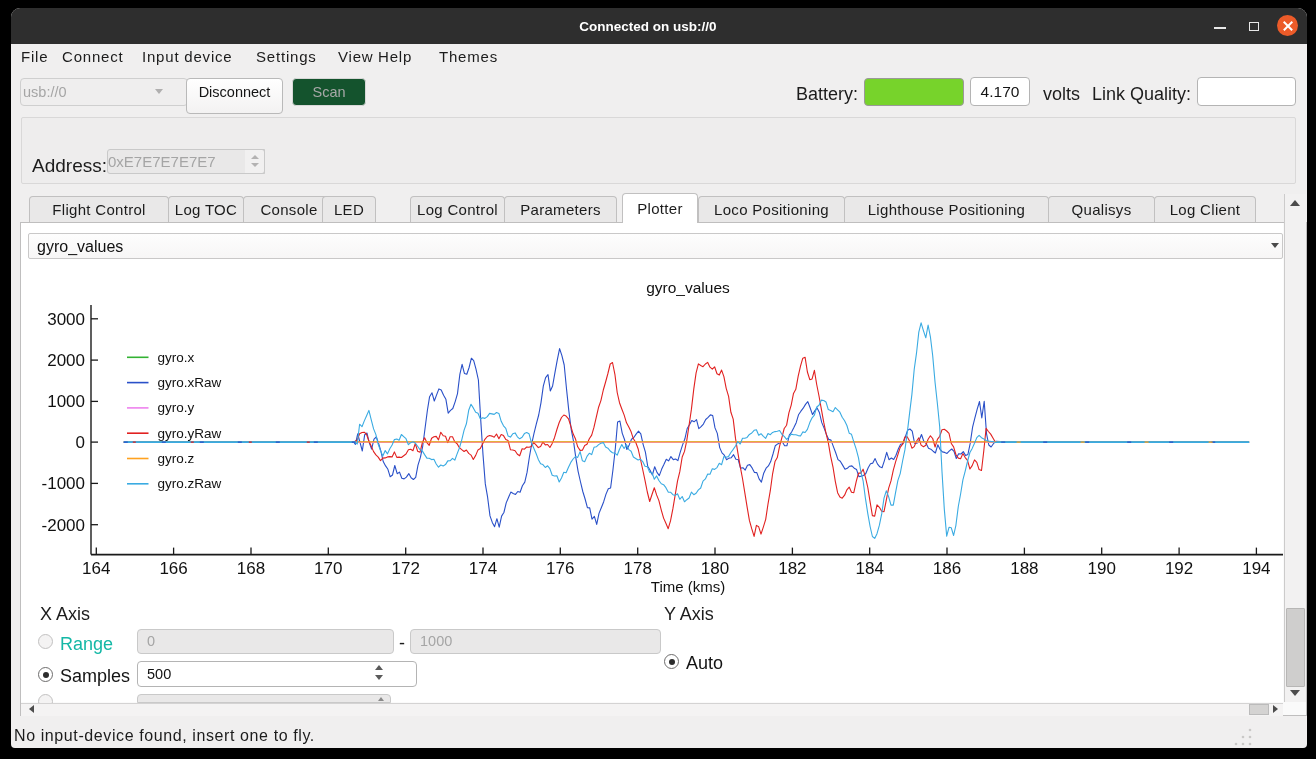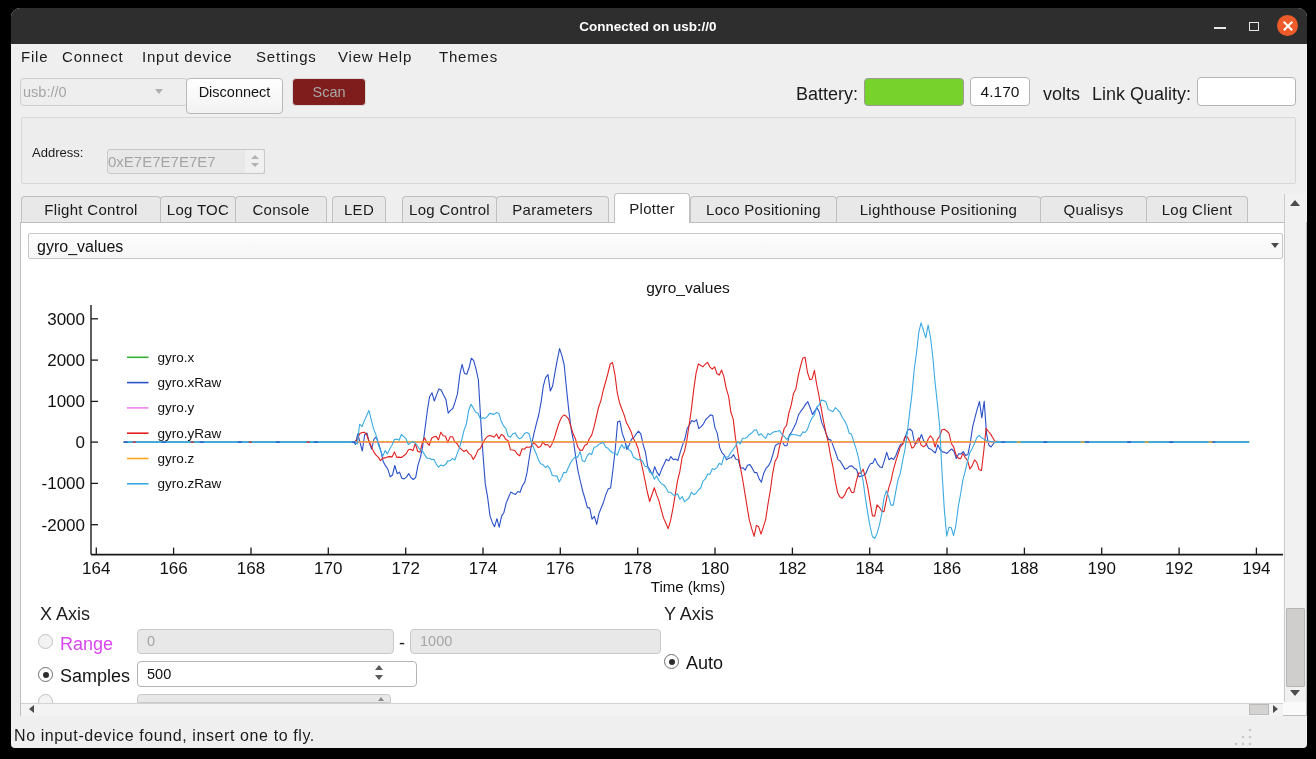--- a/index.html
+++ b/index.html
@@ -16,32 +16,32 @@
 #minb::after { content:""; position:absolute; left:3px; top:11px; width:12px; height:2px; background:#e8e8e8; }
 #maxb { left:1249px; top:22px; width:10px; height:9px; border:1.5px solid #e8e8e8; }
 #closeb { left:1277px; top:15px; width:21px; height:21px; border-radius:50%; background:#ec5b29; }
 #closeb::before, #closeb::after { content:""; position:absolute; left:4.5px; top:9.5px; width:12px; height:1.8px; background:#fff; }
 #closeb::before { transform:rotate(45deg); }
 #closeb::after { transform:rotate(-45deg); }
 .mi { position:absolute; top:48px; font-size:15px; letter-spacing:0.8px; color:#1c1c1c; }
 .btn,.combo,.field { position:absolute; border-radius:4px; font-size:14.5px; }
 .combo { background:#efeeee; border:1px solid #cfcfcf; color:#a5a5a5; }
 .btn { background:linear-gradient(#ffffff,#f3f2f2); border:1px solid #b9b9b9; text-align:center; color:#141414; }
-.btn.dis { background:#7f1d1d; border:1px solid #d8d8d8; color:#a8a8a8; }
+.btn.dis { background:#14532d; border:1px solid #d8d8d8; color:#a8a8a8; }
 .field { background:#fff; border:1px solid #b4b4b4; }
 .field.dis { background:#e9e8e8; border:1px solid #c9c9c9; color:#a5a5a5; }
 .lbl { position:absolute; font-size:18px; color:#1c1c1c; }
 .arrow-d { position:absolute; width:0; height:0; border-left:4.5px solid transparent;
   border-right:4.5px solid transparent; border-top:5.5px solid #9a9a9a; }
 #addrpanel { position:absolute; left:21px; top:117px; width:1275px; height:67px;
   background:#eeeded; border:1px solid #d9d8d8; border-radius:2px; }
 
 .tab { position:absolute; top:196px; height:26px; background:#e9e8e8;
   border:1px solid #c1c0c0; border-bottom:none; border-radius:4px 4px 0 0;
-  font-size:15px; letter-spacing:0.3px; color:#1b1b1b; text-align:center; line-height:25px; }
+  font-size:15px; letter-spacing:0.3px; color:#1b1b1b; text-align:center; line-height:25px;margin-left:8px; }
 .tab.active { top:193px; height:30px; background:#fff; z-index:5; }
 #pane { position:absolute; left:20px; top:222px; width:1287px; height:494px;
   background:#fafafa; border:1px solid #bfbebe; }
 #viewport { position:absolute; left:21px; top:223px; width:1262px; height:479px; background:#fff; }
 
 #vsb { position:absolute; left:1284px; top:194px; width:22px; height:508px;
   background:#f2f1f1; border-left:1px solid #cccbcb; }
 #vsb-thumb { position:absolute; left:1286px; top:608px; width:19px; height:79px;
   background:#cfcecd; border:1px solid #b7b6b5; border-radius:1px; }
 #hsb { position:absolute; left:21px; top:703px; width:1262px; height:13px; background:#f4f3f3; border-top:1px solid #d4d3d3;}
@@ -75,30 +75,30 @@
 <div class="btn" style="left:186px;top:78px;width:97px;height:36px;line-height:26px">Disconnect</div>
 <div class="btn dis" style="left:292px;top:78px;width:74px;height:28px;line-height:26px">Scan</div>
 <span class="lbl" style="left:796px;top:84px">Battery:</span>
 <div style="position:absolute;left:864px;top:78px;width:100px;height:28px;background:#77d32b;border:1px solid #9a9998;border-radius:4px"></div>
 <div class="field" style="left:970px;top:77px;width:60px;height:29px;line-height:28px;text-align:center;font-size:15.5px;color:#141414">4.170</div>
 <span class="lbl" style="left:1043px;top:84px">volts</span>
 <span class="lbl" style="left:1092px;top:84px">Link Quality:</span>
 <div class="field" style="left:1197px;top:77px;width:99px;height:29px"></div>
 
 <div id="addrpanel"></div>
-<span class="lbl" style="left:32px;top:145px;font-size:13px">Address:</span>
+<span class="lbl" style="left:32px;top:155px;font-size:19px">Address:</span>
 <div class="field dis" style="left:107px;top:149px;width:158px;height:25px;line-height:23px;padding-left:0;font-size:15px;border-radius:3px 0 0 3px">0xE7E7E7E7E7</div>
 <div style="position:absolute;left:245px;top:149px;width:20px;height:25px;background:#f1f0f0;border:1px solid #c9c9c9;border-left:none;border-radius:0 3px 3px 0"></div>
 <div class="tri" style="left:251px;top:155px;border-left:4px solid transparent;border-right:4px solid transparent;border-bottom:4.5px solid #b3b2b2"></div>
 <div class="tri" style="left:251px;top:163px;border-left:4px solid transparent;border-right:4px solid transparent;border-top:4.5px solid #b3b2b2"></div>
 
 <div class="tab" style="left:21px;width:140px">Flight Control</div>
 <div class="tab" style="left:160px;width:76px">Log TOC</div>
 <div class="tab" style="left:235px;width:92px">Console</div>
-<div class="tab" style="left:332px;width:54px">LED</div>
+<div class="tab" style="left:314px;width:54px">LED</div>
 <div class="tab" style="left:402px;width:95px">Log Control</div>
 <div class="tab" style="left:496px;width:113px">Parameters</div>
 <div class="tab" style="left:690px;width:147px">Loco Positioning</div>
 <div class="tab" style="left:836px;width:205px">Lighthouse Positioning</div>
 <div class="tab" style="left:1040px;width:107px">Qualisys</div>
 <div class="tab" style="left:1146px;width:102px">Log Client</div>
 <div id="pane"></div>
 <div class="tab active" style="left:614px;width:76px;line-height:29px">Plotter</div>
 <div id="viewport"></div>
 
@@ -188,21 +188,21 @@
     <line x1="975.5" y1="180.1" x2="1228.1" y2="180.1" stroke="#3aabe2" stroke-width="1.7"></line>
     <line x1="102.8" y1="180.1" x2="334.4" y2="180.1" stroke="#2a50c8" stroke-width="1.1" stroke-dasharray="4 34"></line>
     <line x1="111.8" y1="180.1" x2="334.4" y2="180.1" stroke="#e12120" stroke-width="1.1" stroke-dasharray="3 55"></line>
     <line x1="980.2" y1="180.1" x2="1228.1" y2="180.1" stroke="#2a50c8" stroke-width="1.1" stroke-dasharray="4 38"></line>
     <line x1="995.6" y1="180.1" x2="1228.1" y2="180.1" stroke="#ffa21f" stroke-width="1.1" stroke-dasharray="4 60"></line>
   </svg>
 
 <span class="lbl" style="left:40px;top:604px">X Axis</span>
 <span class="lbl" style="left:664px;top:604px">Y Axis</span>
 <div class="radio dis" style="left:38px;top:634px"></div>
-<span class="lbl" style="left:60px;top:634px;color:#d946ef">Range</span>
+<span class="lbl" style="left:60px;top:634px;color:#14b8a6">Range</span>
 <div class="field dis" style="left:137px;top:629px;width:257px;height:25px;line-height:23px;padding-left:9px;font-size:14.5px">0</div>
 <span class="lbl" style="left:399px;top:633px">-</span>
 <div class="field dis" style="left:410px;top:629px;width:251px;height:25px;line-height:23px;padding-left:9px;font-size:14.5px">1000</div>
 <div class="radio on" style="left:38px;top:667px"></div>
 <span class="lbl" style="left:60px;top:666px;color:#141414">Samples</span>
 <div class="field" style="left:137px;top:661px;width:280px;height:26px;line-height:24px;padding-left:9px;font-size:14.5px;color:#111">500</div>
 <div class="spin" style="position:absolute;left:375px;top:665px">
     <div class="up"></div>
     <div class="dn" style="top:10px"></div>
   </div>

